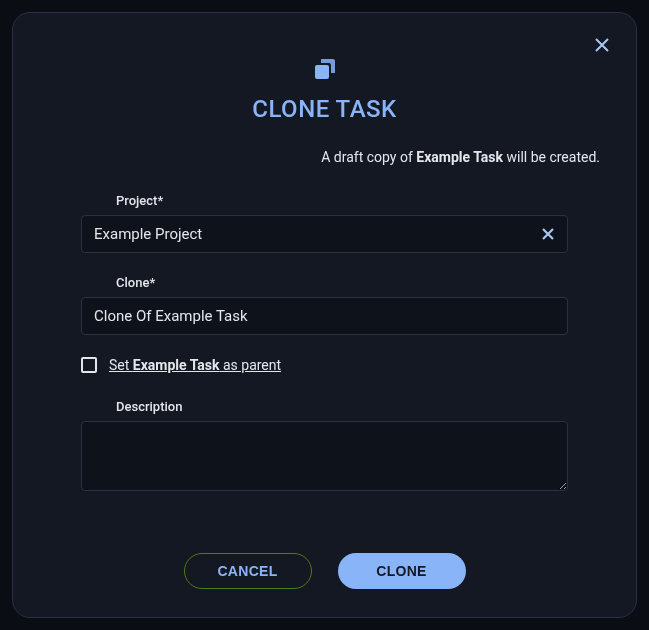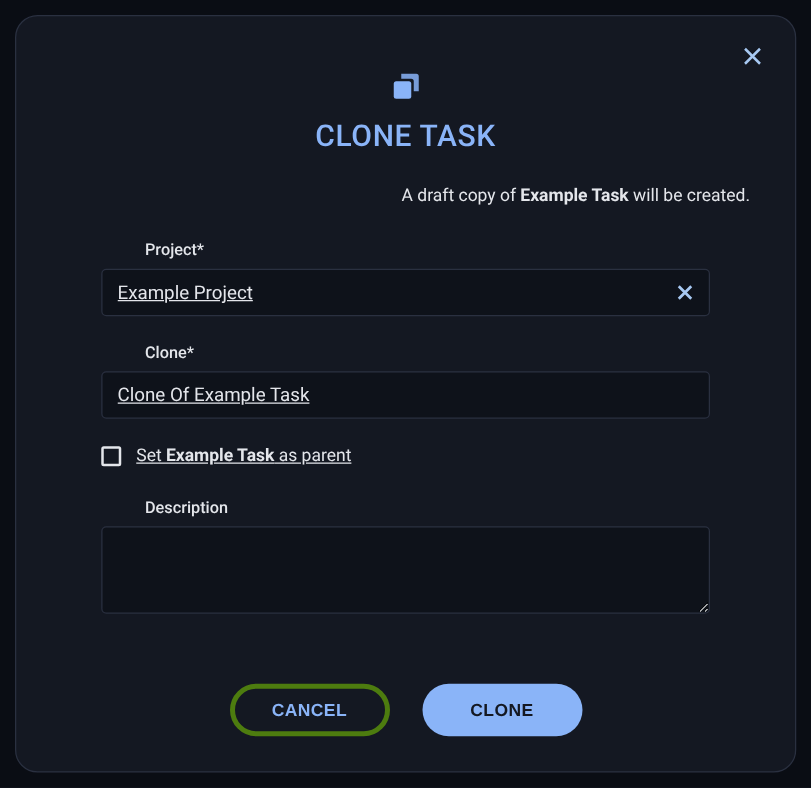--- a/index.html
+++ b/index.html
@@ -68,21 +68,20 @@
       font-weight: 500;
       color: #e4e6eb;
       margin-bottom: 7px;
       display: block;
       padding-left: 35px;
     }
     .input-wrap {
       position: relative;
       display: flex;
       align-items: center;
-      text-decoration: underline;
     }
     .text-input {
       width: 100%;
       background: #0e121a;
       border: 1px solid #2a3040;
       border-radius: 4px;
       padding: 9px 36px 9px 12px;
       font-size: 15px;
       color: #e4e6eb;
       font-family: inherit;
@@ -147,21 +146,21 @@
       border-radius: 22px;
       font-size: 14px;
       font-weight: 600;
       letter-spacing: 0.3px;
       cursor: pointer;
       border: none;
       text-align: center;
     }
     .btn-outline {
       background: transparent;
-      border: 4px solid #4d7c0f;
+      border: 1px solid #4d7c0f;
       color: #8ab4f8;
     }
     .btn-primary {
       background: #8ab4f8;
       color: #141822;
     }
   </style>
 </head>
 <body>
 

